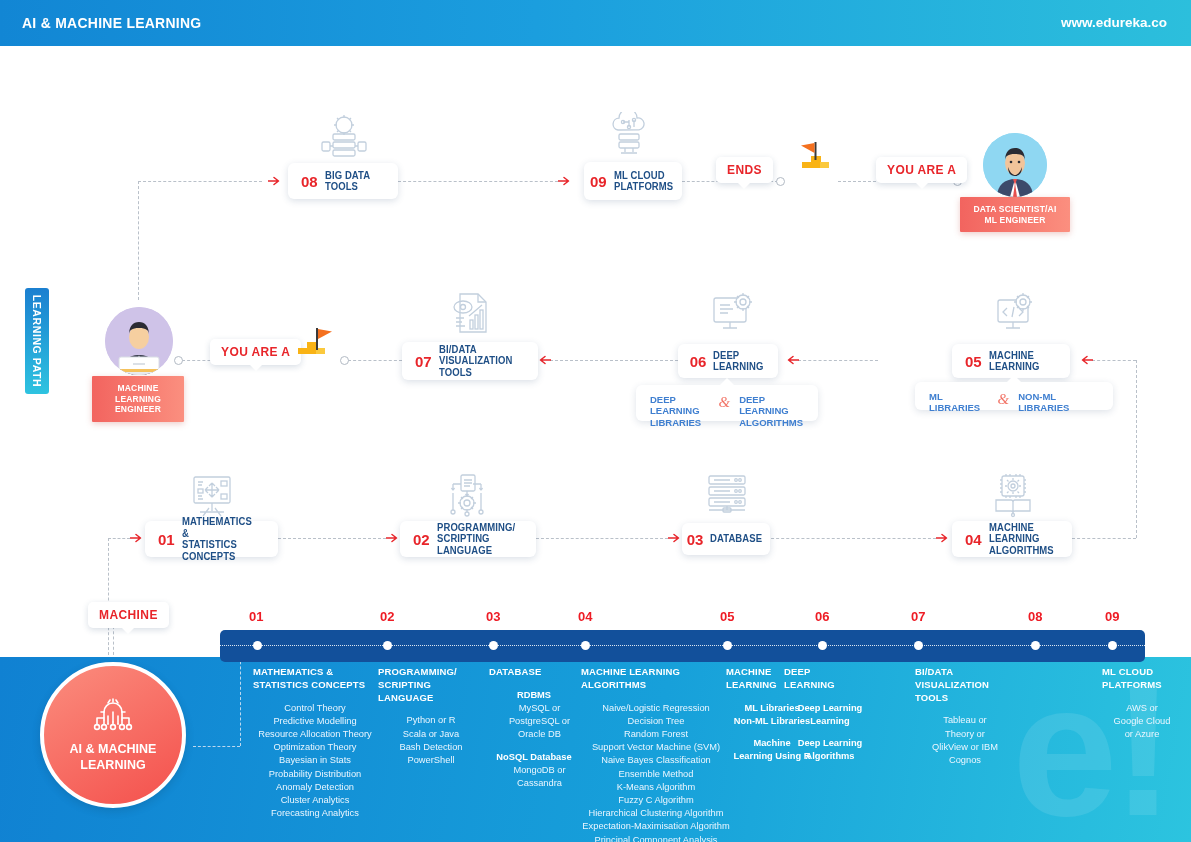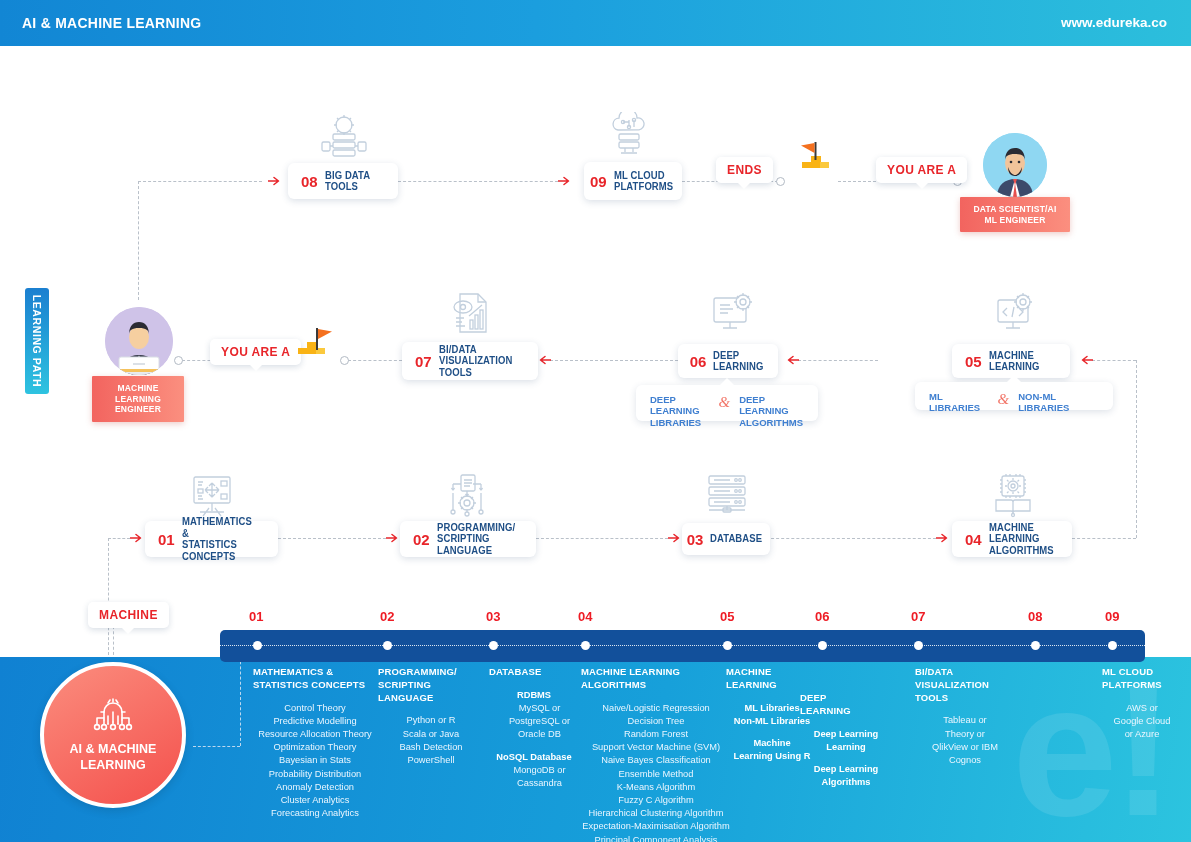--- a/index.html
+++ b/index.html
@@ -583,21 +583,21 @@
 LEARNING</h4>
     <ul>
       <li class="bold">ML Libraries</li>
       <li class="bold">Non-ML Libraries</li>
       <li class="gap"></li>
       <li class="bold">Machine</li>
       <li class="bold">Learning Using R</li>
     </ul>
   </div>
 
-  <div class="col" style="left:800px; width:92px;margin-top:26px;">
+  <div class="col" style="left:784px; width:92px;">
     <h4 style="white-space:pre-line">DEEP
 LEARNING</h4>
     <ul>
       <li class="bold">Deep Learning</li>
       <li class="bold">Learning</li>
       <li class="gap"></li>
       <li class="bold">Deep Learning</li>
       <li class="bold">Algorithms</li>
     </ul>
   </div>

